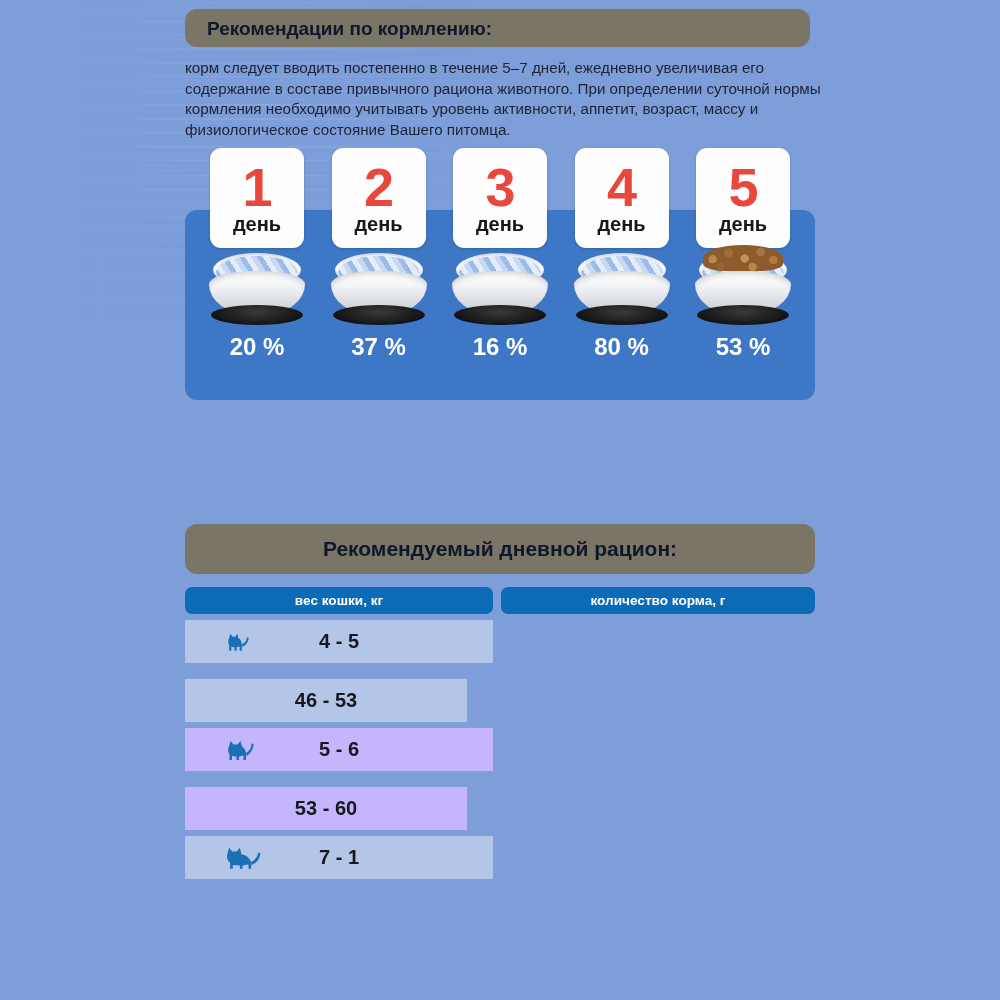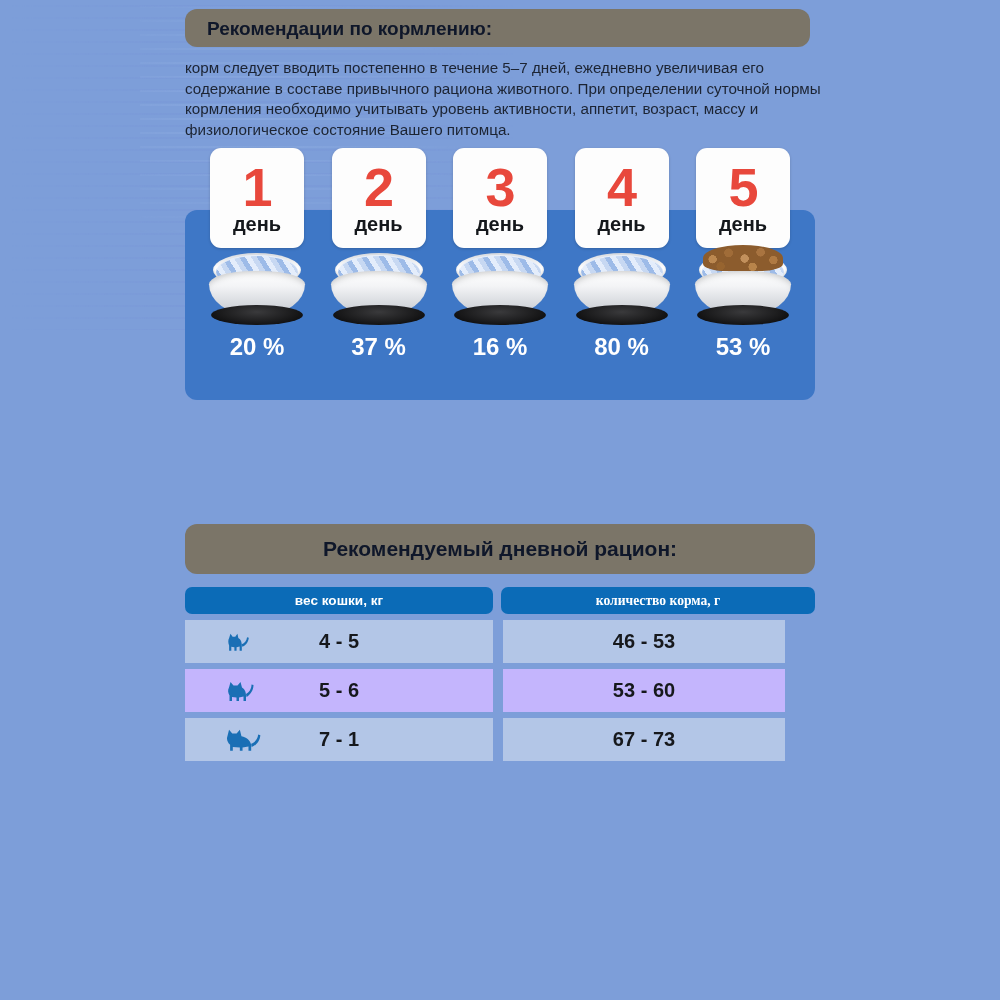--- a/index.html
+++ b/index.html
@@ -346,26 +346,27 @@
     background: #0b6bb7;
     color: #ffffff;
     font-size: 13.6px;
     font-weight: bold;
     text-align: center;
     border-radius: 7px;
     height: 27px;
     line-height: 27px;
   }
   .th-cell.col-weight { width: 308px; }
-  .th-cell.col-amount { width: 314px; font-family: Liberation Serif, serif; }
+  .th-cell.col-amount { width: 314px; }
 
   .t-row {
     display: flex;
-    gap: 10px;
+    gap: 16px;
     margin-top: 6px;
+    flex-direction: column;
   }
   .td-cell {
     height: 43px;
     display: flex;
     align-items: center;
     justify-content: center;
     color: #16181c;
     font-size: 20px;
     font-weight: 600;
     position: relative;
@@ -522,18 +523,17 @@
 
     <div class="t-row odd">
       <div class="td-cell col-weight">
         <span class="cat-icon">
           <svg width="38" height="27" viewBox="0 0 70 50" fill="currentColor" aria-hidden="true">
             <path d="M8 18 L11 6 L17 13 L25 13 L31 6 L34 18 C44 20 50 26 52 34 L52 45 L47 45 L47 37 L36 39 L36 45 L31 45 L31 39 L18 38 L18 45 L13 45 L13 34 C8 29 6 23 8 18 Z M52 32 C58 30 64 24 65 15 L69 16 C68 27 61 35 53 38 Z"></path>
           </svg>
         </span>
         <span>7 - 1</span>
       </div>
-      <div class="td-cell col-amount">67 - 73</div>
     </div>
 
 
   </div>
 </div>
 
 </body></html>

